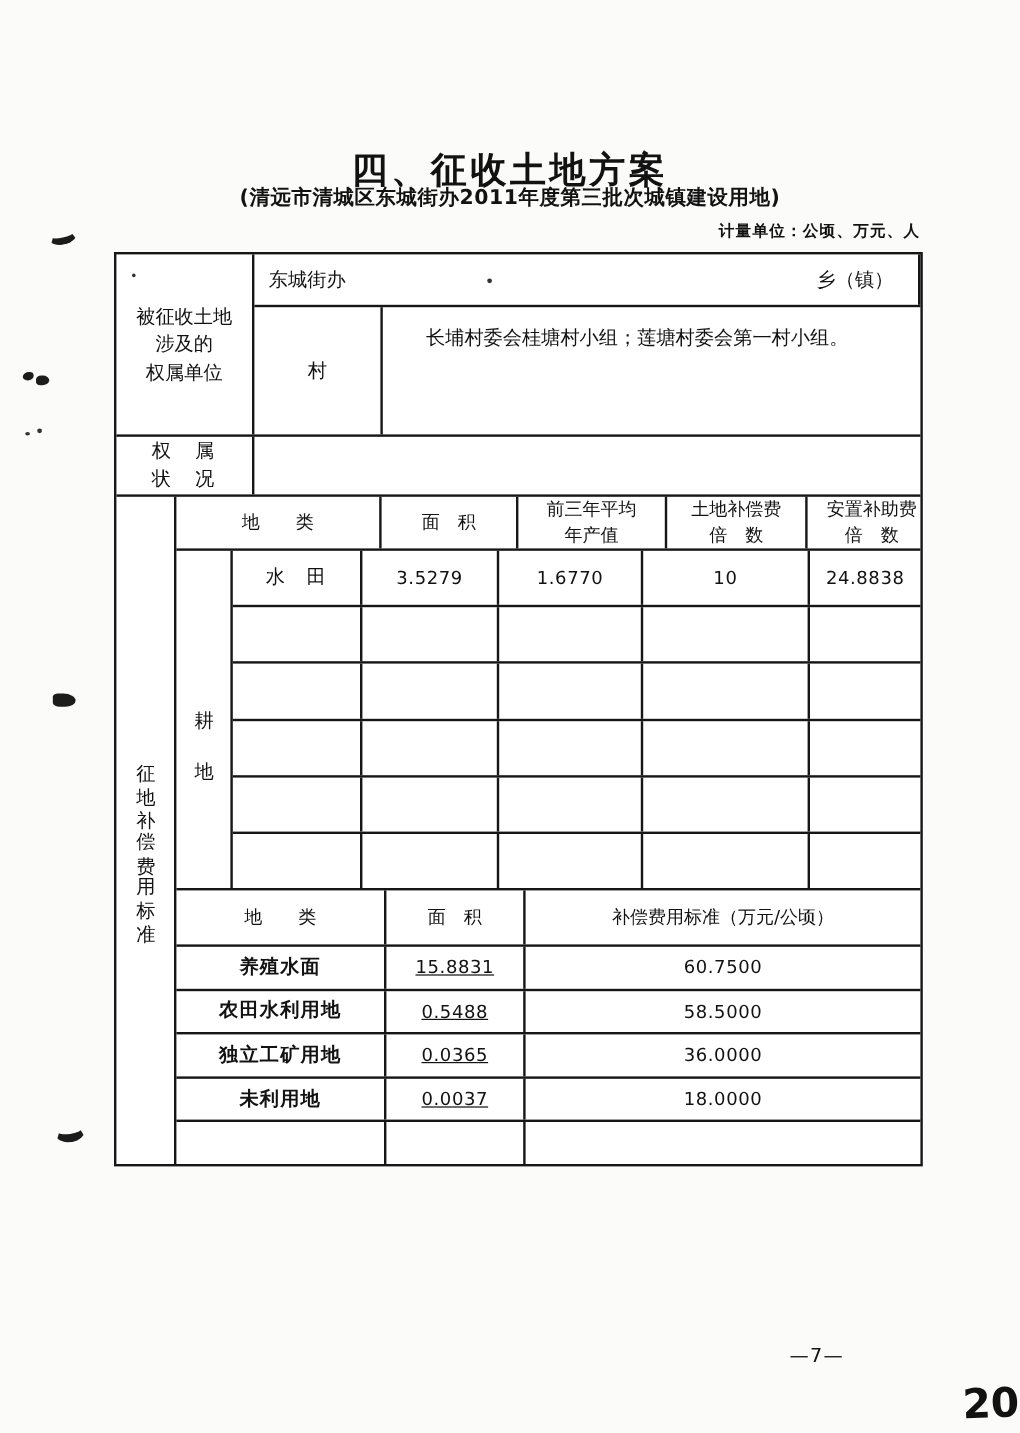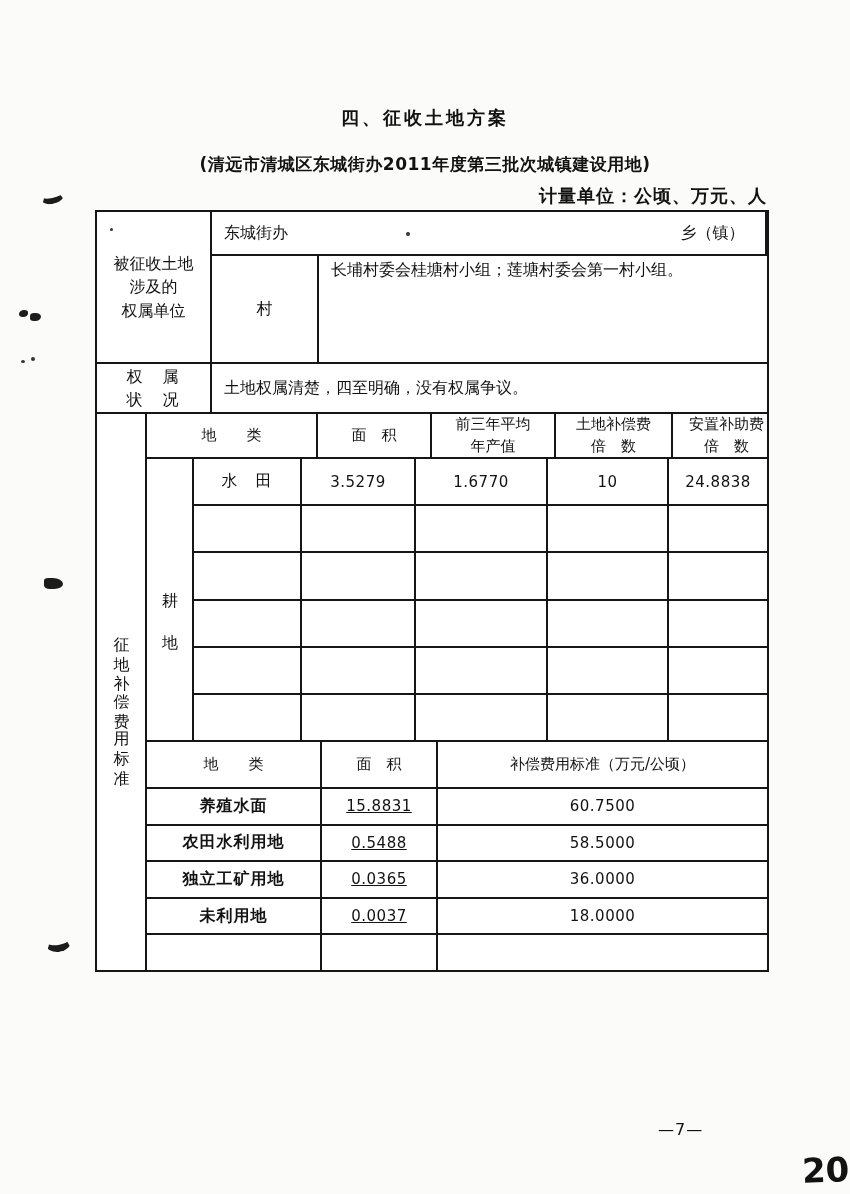--- a/index.html
+++ b/index.html
@@ -5,30 +5,30 @@
   * { box-sizing: border-box; margin: 0; padding: 0; }
   html, body { width: 850px; height: 1194px; }
   body {
     position: relative;
     background: #fbfbfa;
     color: #121212;
     font-family: "DejaVu Sans", sans-serif;
     overflow: hidden;
   }
   .doc-title {
-    position: absolute; top: 106px; left: 0; width: 100%;
-    text-align: center; font-size: 18px; font-weight: bold; letter-spacing: 3px;
+    position: absolute; top: 122px; left: 0; width: 100%;
+    text-align: center; font-size: 30px; font-weight: bold; letter-spacing: 3px;
   }
   .doc-subtitle {
     position: absolute; top: 153px; left: 0; width: 100%;
     text-align: center; font-size: 17px; font-weight: bold; letter-spacing: 0.5px;
   }
   .unit-note {
     position: absolute; top: 184px; right: 83px;
-    font-size: 18px; font-weight: 600; letter-spacing: 1px;
+    font-size: 13px; font-weight: 600; letter-spacing: 1px;
   }
   
   .tbl {
     position: absolute; left: 95px; top: 210px; width: 674px; height: 762px;
     border: 2px solid #161616; background: #fff;
     display: flex; flex-direction: column;
     font-size: 16px;
   }
   .bb { border-bottom: 2px solid #161616; }
   .br { border-right: 2px solid #161616; }
@@ -37,21 +37,21 @@
   .pre { white-space: pre-line; line-height: 1.45; }
   .num { font-size: 15px; letter-spacing: 0.5px; }
 
   .block-top { height: 152px; display: flex; flex: none; }
   .ownership-header { width: 115px; flex: none; }
   .top-right { flex: 1; display: flex; flex-direction: column; }
   .row-township { height: 44px; flex: none; display: flex; }
   .row-village { height: 106px; flex: none; display: flex; }
   .sub-label { width: 107px; flex: none; }
   .cell-value { flex: 1; }
-  .row-village .cell-value { align-items: flex-start; padding-top: 4px; }
+  .row-village .cell-value { align-items: flex-start; padding-top: 16px; margin-left: 24px; }
 
   .block-status { height: 50px; flex: none; display: flex; font-family: Liberation Serif, serif; }
   .status-label { width: 115px; flex: none; letter-spacing: 2px; }
   .status-value { flex: 1; padding-left: 8px; }
 
   .block-comp { flex: 1; display: flex; }
   .v-label {
     width: 50px; flex: none;
     display: flex; align-items: center; justify-content: center;
     writing-mode: vertical-lr; text-orientation: upright;
@@ -71,22 +71,22 @@
     width: 47px; flex: none;
     display: flex; align-items: center; justify-content: center;
     writing-mode: vertical-lr; text-orientation: upright;
     letter-spacing: 42px; padding-top: 42px;
   }
   .upper-grid { flex: 1; display: flex; flex-direction: column; }
   .ug-row { flex: 1; display: flex; }
   .ug-row:not(:last-child) { border-bottom: 2px solid #161616; }
   .ug-landtype { width: 108px; flex: none; letter-spacing: 1px; }
   .ug-area { width: 114px; flex: none; }
-  .ug-annual { width: 132px; flex: none; }
-  .ug-landmul { width: 121px; flex: none; }
+  .ug-annual { width: 120px; flex: none; }
+  .ug-landmul { width: 139px; flex: none; }
   .ug-resmul { flex: 1; }
 
   .lower-header { height: 47px; flex: none; display: flex; font-size: 15px; }
   .lh-landtype { width: 175px; flex: none; }
   .lh-area { width: 116px; flex: none; }
   .lh-standard { flex: 1; }
   .lower-row { flex: 1; display: flex; }
   .lower-row:not(:last-child) { border-bottom: 2px solid #161616; }
   .lr-landtype { width: 175px; flex: none; letter-spacing: 1px; font-weight: bold; }
   .lr-area { width: 116px; flex: none; text-decoration: underline; }
@@ -129,21 +129,20 @@
       <div class="row-village">
         <div class="c br sub-label">村</div>
         <div class="c left cell-value">长埔村委会桂塘村小组；莲塘村委会第一村小组。</div>
       </div>
     </div>
   </div>
 
   <div class="block-status bb">
     <div class="c br pre status-label">权　属
 状　况</div>
-    <div class="c left status-value">土地权属清楚，四至明确，没有权属争议。</div>
   </div>
 
   <div class="block-comp">
     <div class="v-label br">征地补偿费用标准</div>
 
     <div class="comp-right">
 
       <div class="upper-header bb">
         <div class="c br uh-landtype">地　　类</div>
         <div class="c br uh-area">面　积</div>

